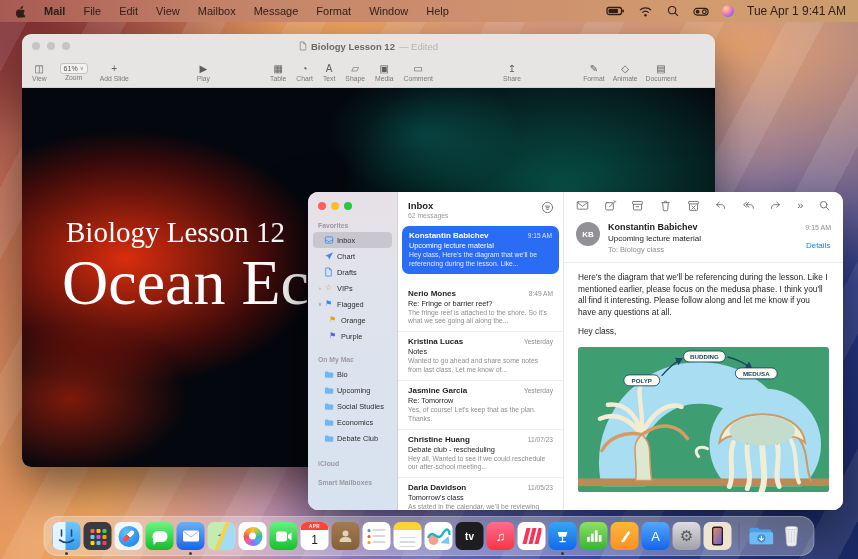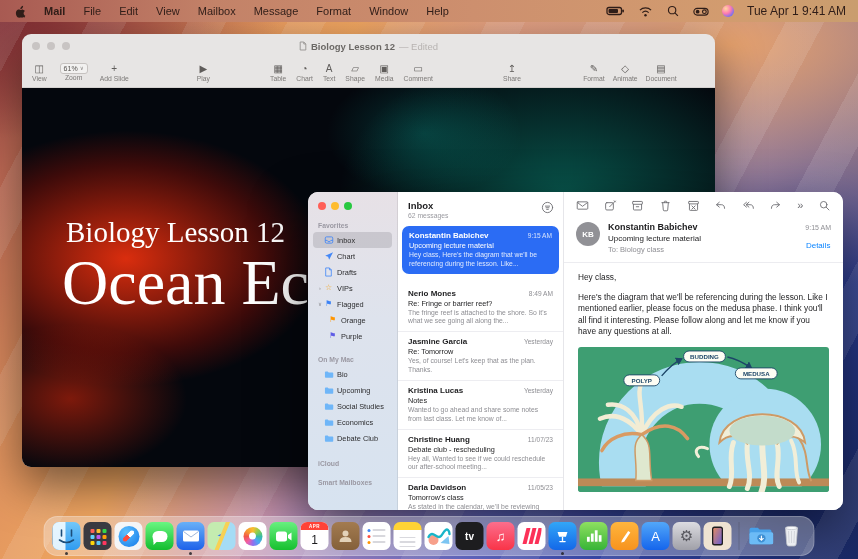--- a/index.html
+++ b/index.html
@@ -408,33 +408,33 @@
       <div class="msg aftersel">
         <div class="row1">
             <span class="sender">Nerio Mones</span>
             <span class="time">8:49 AM</span>
           </div>
         <div class="subj">Re: Fringe or barrier reef?</div>
         <div class="prev">The fringe reef is attached to the shore. So it's what we see going all along the...</div>
       </div>
       <div class="msg">
         <div class="row1">
+            <span class="sender">Kristina Lucas</span>
+            <span class="time">Yesterday</span>
+          </div>
+        <div class="subj">Notes</div>
+        <div class="prev">Wanted to go ahead and share some notes from last class. Let me know of...</div>
+      </div>
+      <div class="msg">
+        <div class="row1">
             <span class="sender">Jasmine Garcia</span>
             <span class="time">Yesterday</span>
           </div>
         <div class="subj">Re: Tomorrow</div>
         <div class="prev">Yes, of course! Let's keep that as the plan. Thanks.</div>
-      </div>
-      <div class="msg">
-        <div class="row1">
-            <span class="sender">Kristina Lucas</span>
-            <span class="time">Yesterday</span>
-          </div>
-        <div class="subj">Notes</div>
-        <div class="prev">Wanted to go ahead and share some notes from last class. Let me know of...</div>
       </div>
       <div class="msg">
         <div class="row1">
             <span class="sender">Christine Huang</span>
             <span class="time">11/07/23</span>
           </div>
         <div class="subj">Debate club - rescheduling</div>
         <div class="prev">Hey all, Wanted to see if we could reschedule our after-school meeting...</div>
       </div>
       <div class="msg">
@@ -495,22 +495,22 @@
           <div class="dt-sender">Konstantin Babichev</div>
           <div class="dt-subject">Upcoming lecture material</div>
           <div class="dt-to"><span>To:</span> <span>Biology class</span></div>
         </div>
         <div class="dt-right">
           <div class="dt-time">9:15 AM</div>
           <div class="dt-details">Details</div>
         </div>
       </div>
       <div class="dt-body">
+        <p>Here's the diagram that we'll be referencing during the lesson. Like I mentioned earlier, please focus on the medusa phase. I think you'll all find it interesting. Please follow along and let me know if you have any questions at all.</p>
         <p>Hey class,</p>
-        <p>Here's the diagram that we'll be referencing during the lesson. Like I mentioned earlier, please focus on the medusa phase. I think you'll all find it interesting. Please follow along and let me know if you have any questions at all.</p>
       </div>
       <div class="diagram">
         <svg width="100%" viewBox="0 0 252 146">
           <rect x="0" y="0" width="252" height="146" fill="#3e9e72"></rect>
           <circle cx="122" cy="116" r="80" fill="none" stroke="#a9ddf1" stroke-width="42"></circle>
           <circle cx="188" cy="98" r="56" fill="#a9ddf1"></circle>
           <rect x="0" y="132" width="252" height="8" fill="#bd8a57"></rect>
           <rect x="0" y="140" width="252" height="6" fill="#3e9e72"></rect>
 
           <g stroke-linecap="round">

